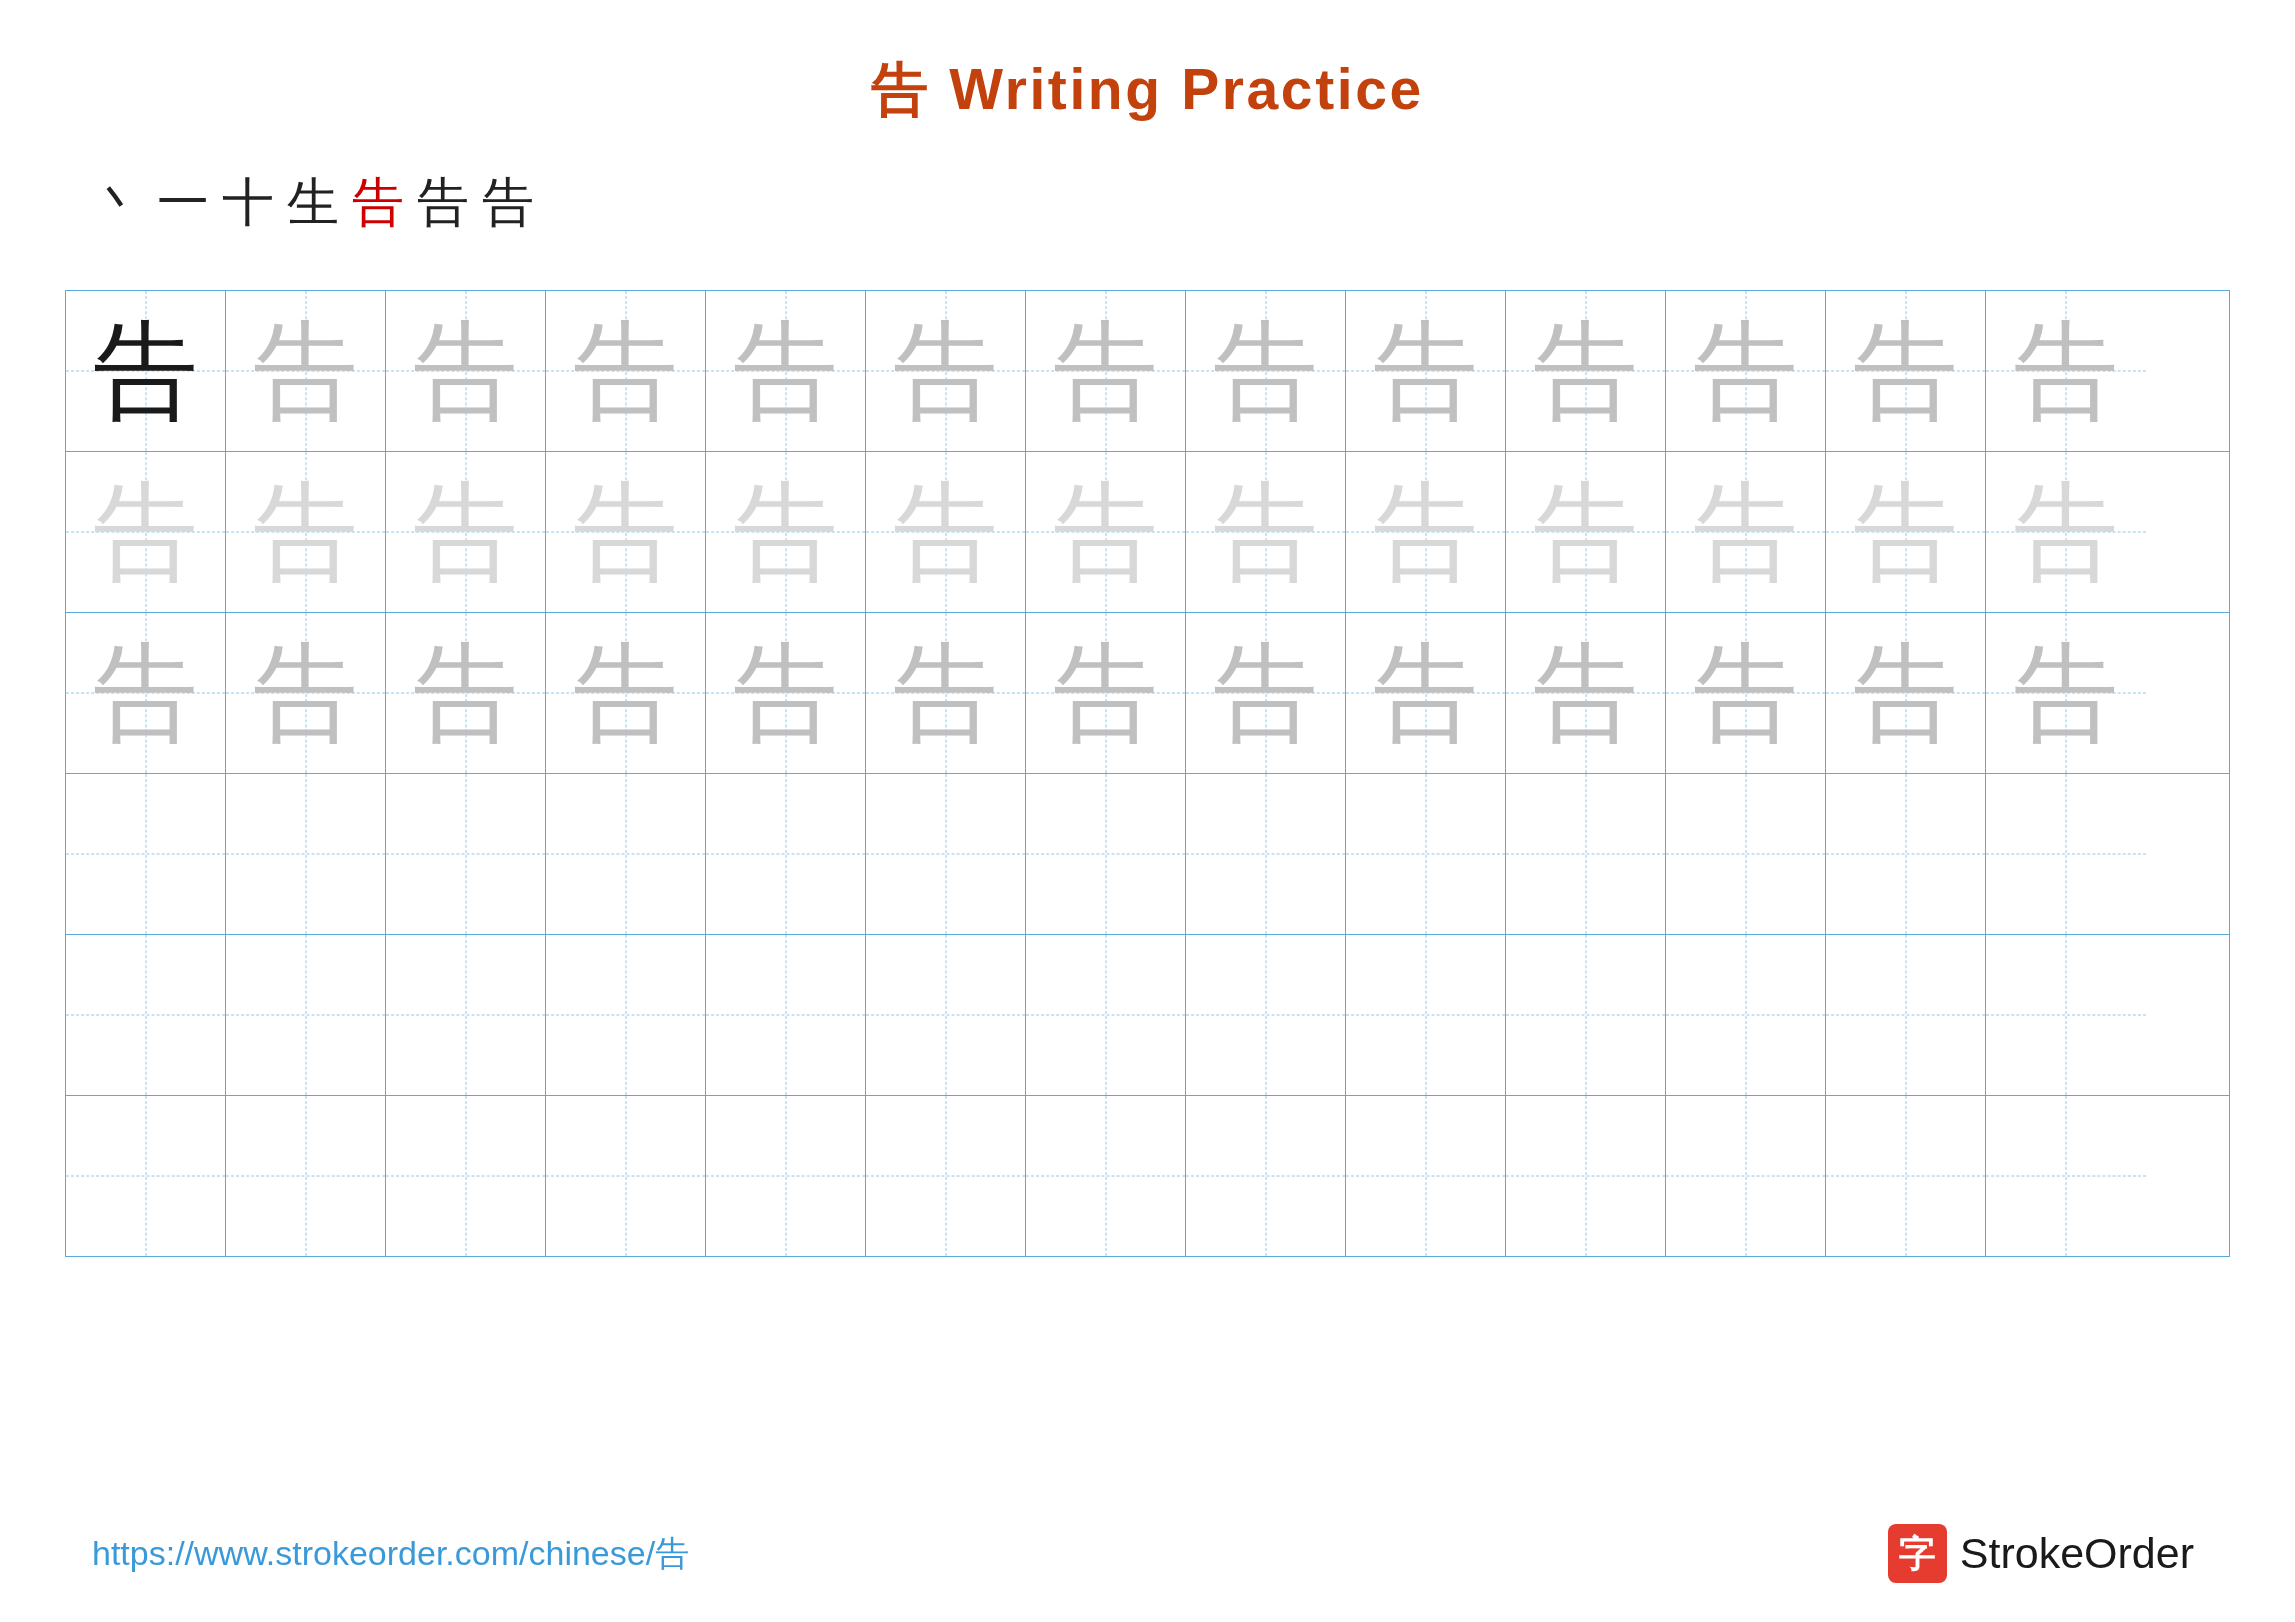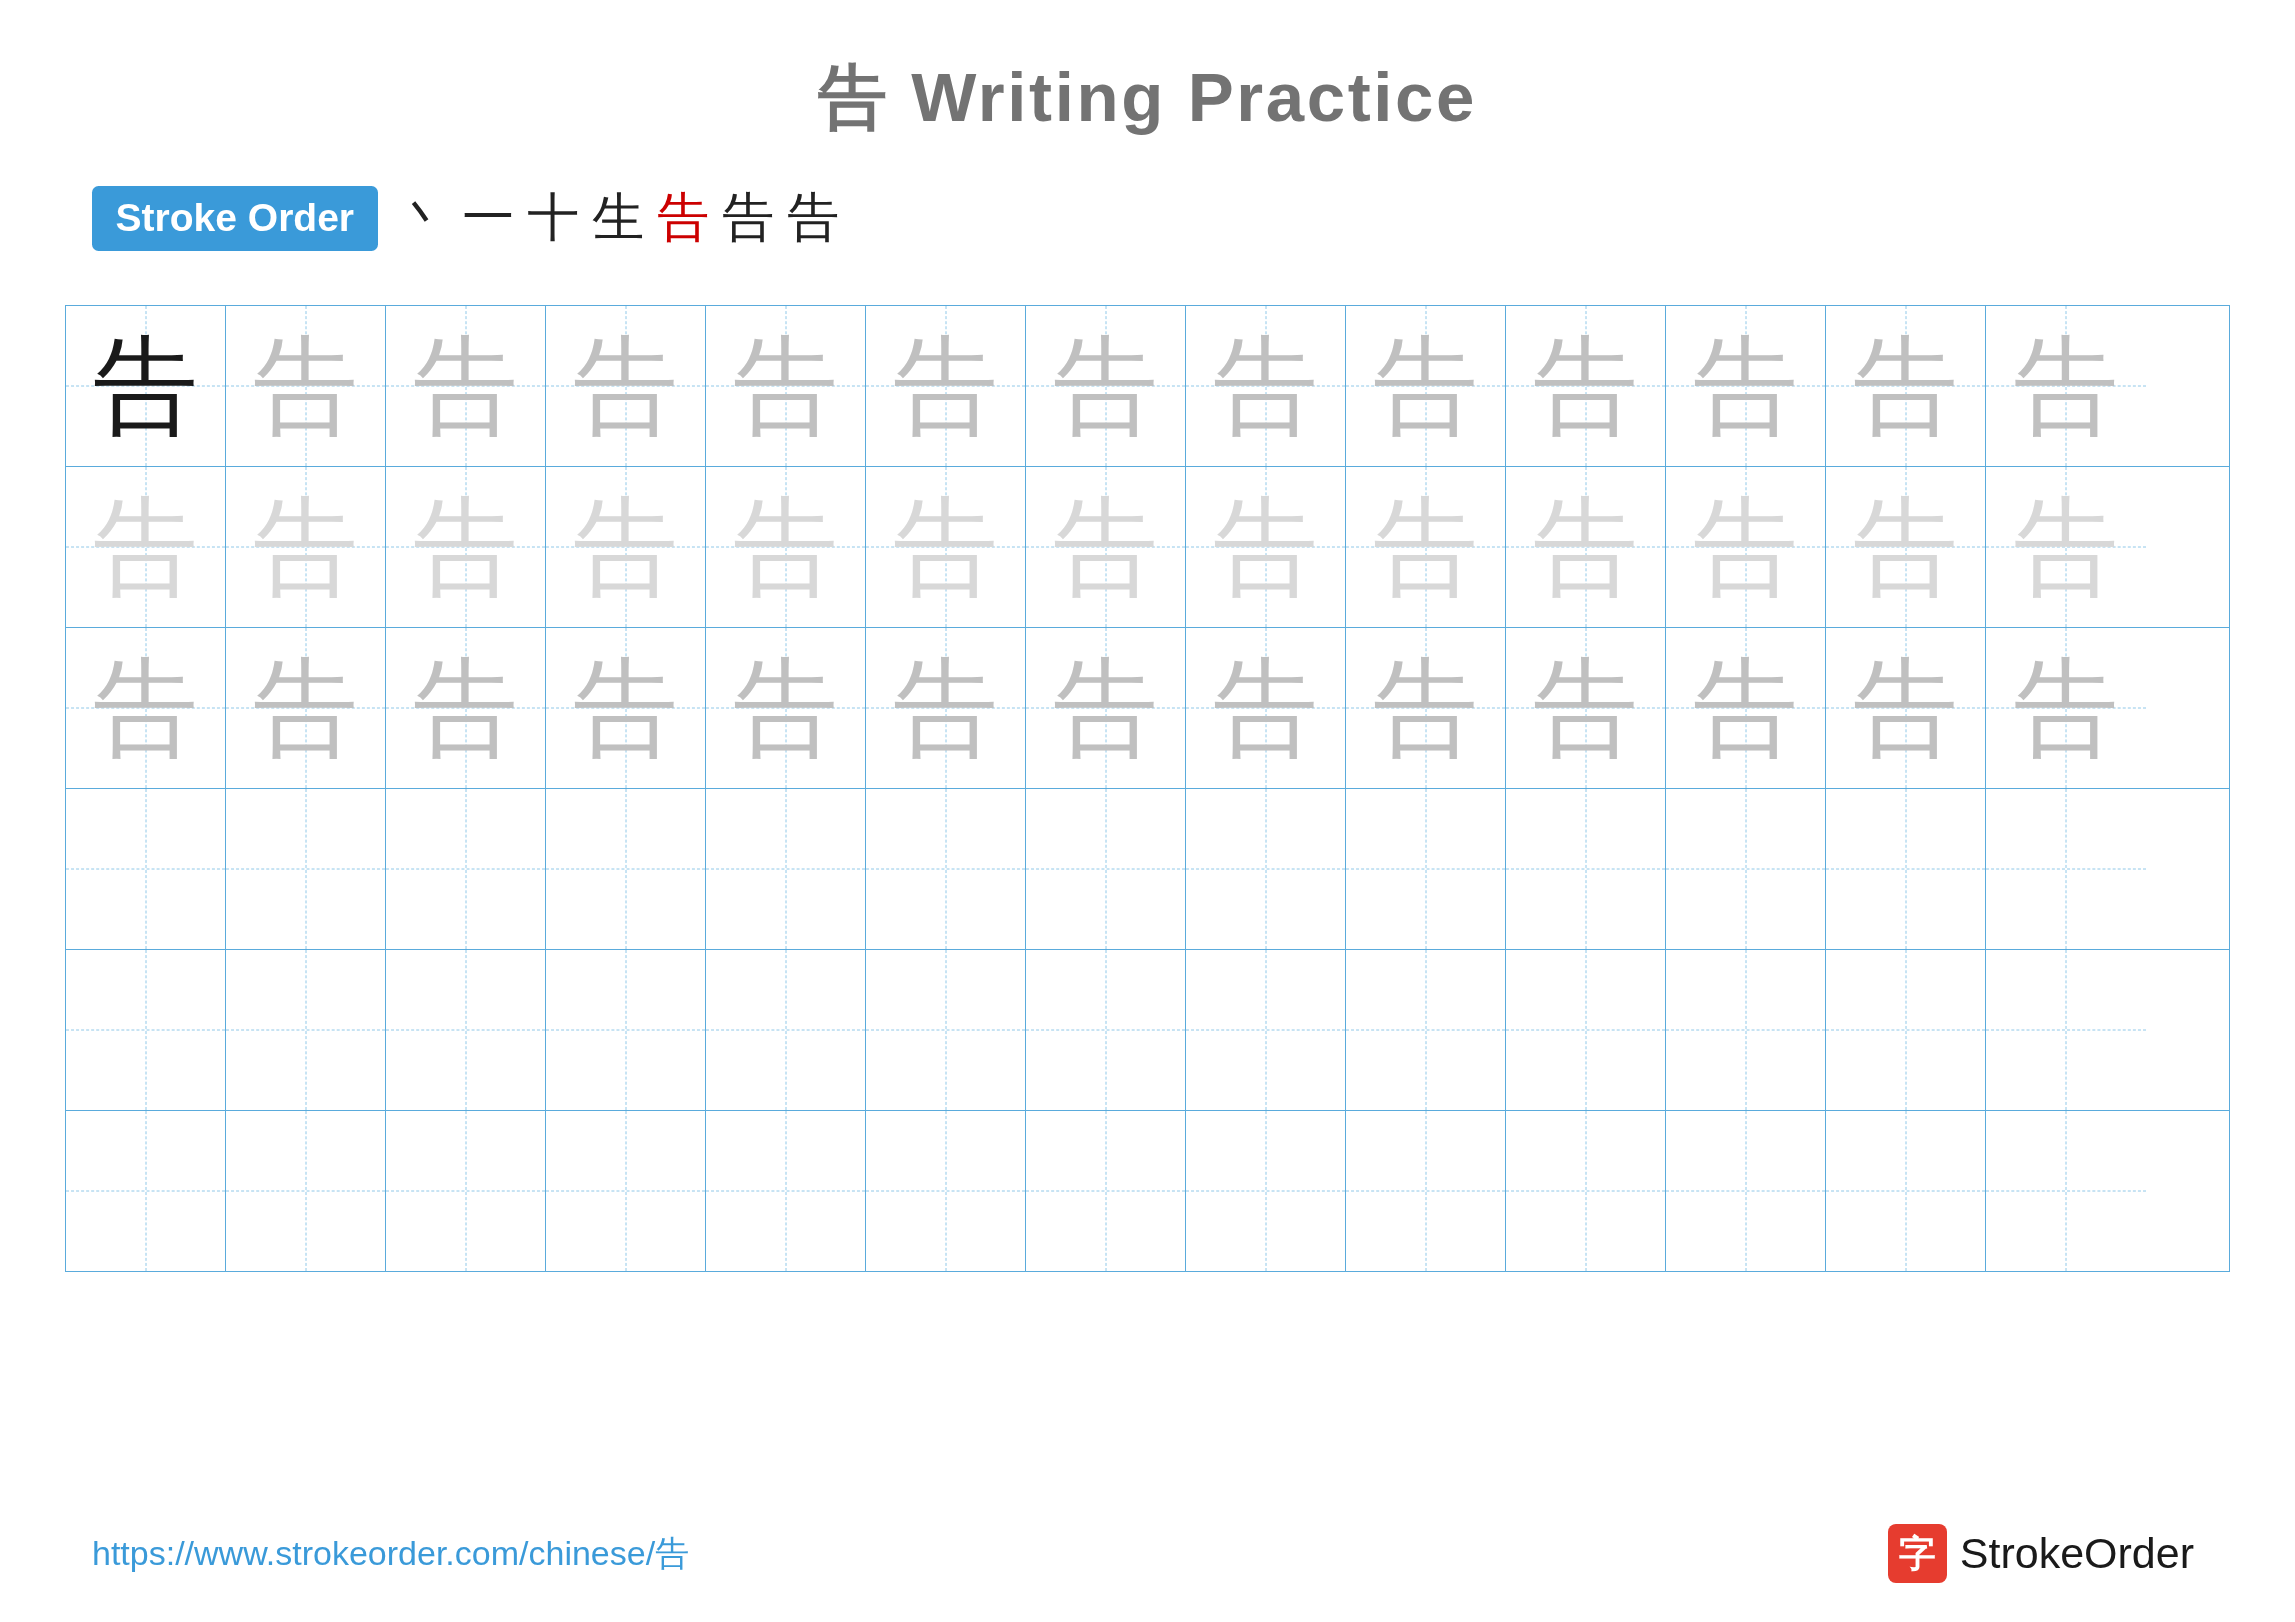--- a/index.html
+++ b/index.html
@@ -10,22 +10,22 @@
       background: #ffffff;
       font-family: 'Arial', sans-serif;
       position: relative;
       overflow: hidden;
     }
 
     
     .title {
       text-align: center;
       padding-top: 52px;
-      font-size: 69px;
-      color: #737373;
+      font-size: 57px;
+      color: #c2410c;
       font-weight: bold;
       letter-spacing: 2.6px;
     }
 
     
     .stroke-order-row {
       display: flex;
       align-items: center;
       padding: 39px 92px 26px 92px;
       gap: 19.6px;
@@ -175,21 +175,20 @@
     }
   </style>
 </head>
 <body>
 
 <div class="title">
   <span>告</span><span> Writing Practice</span>
 </div>
 
 <div class="stroke-order-row">
-  <div class="stroke-order-badge">Stroke Order</div>
   <div class="stroke-sequence">
     <span class="stroke-seq-item">丶</span>
     <span class="stroke-seq-item">一</span>
     <span class="stroke-seq-item">十</span>
     <span class="stroke-seq-item">生</span>
     <span class="stroke-seq-item red">告</span>
     <span class="stroke-seq-item">告</span>
     <span class="stroke-seq-item">告</span>
   </div>
 </div>

